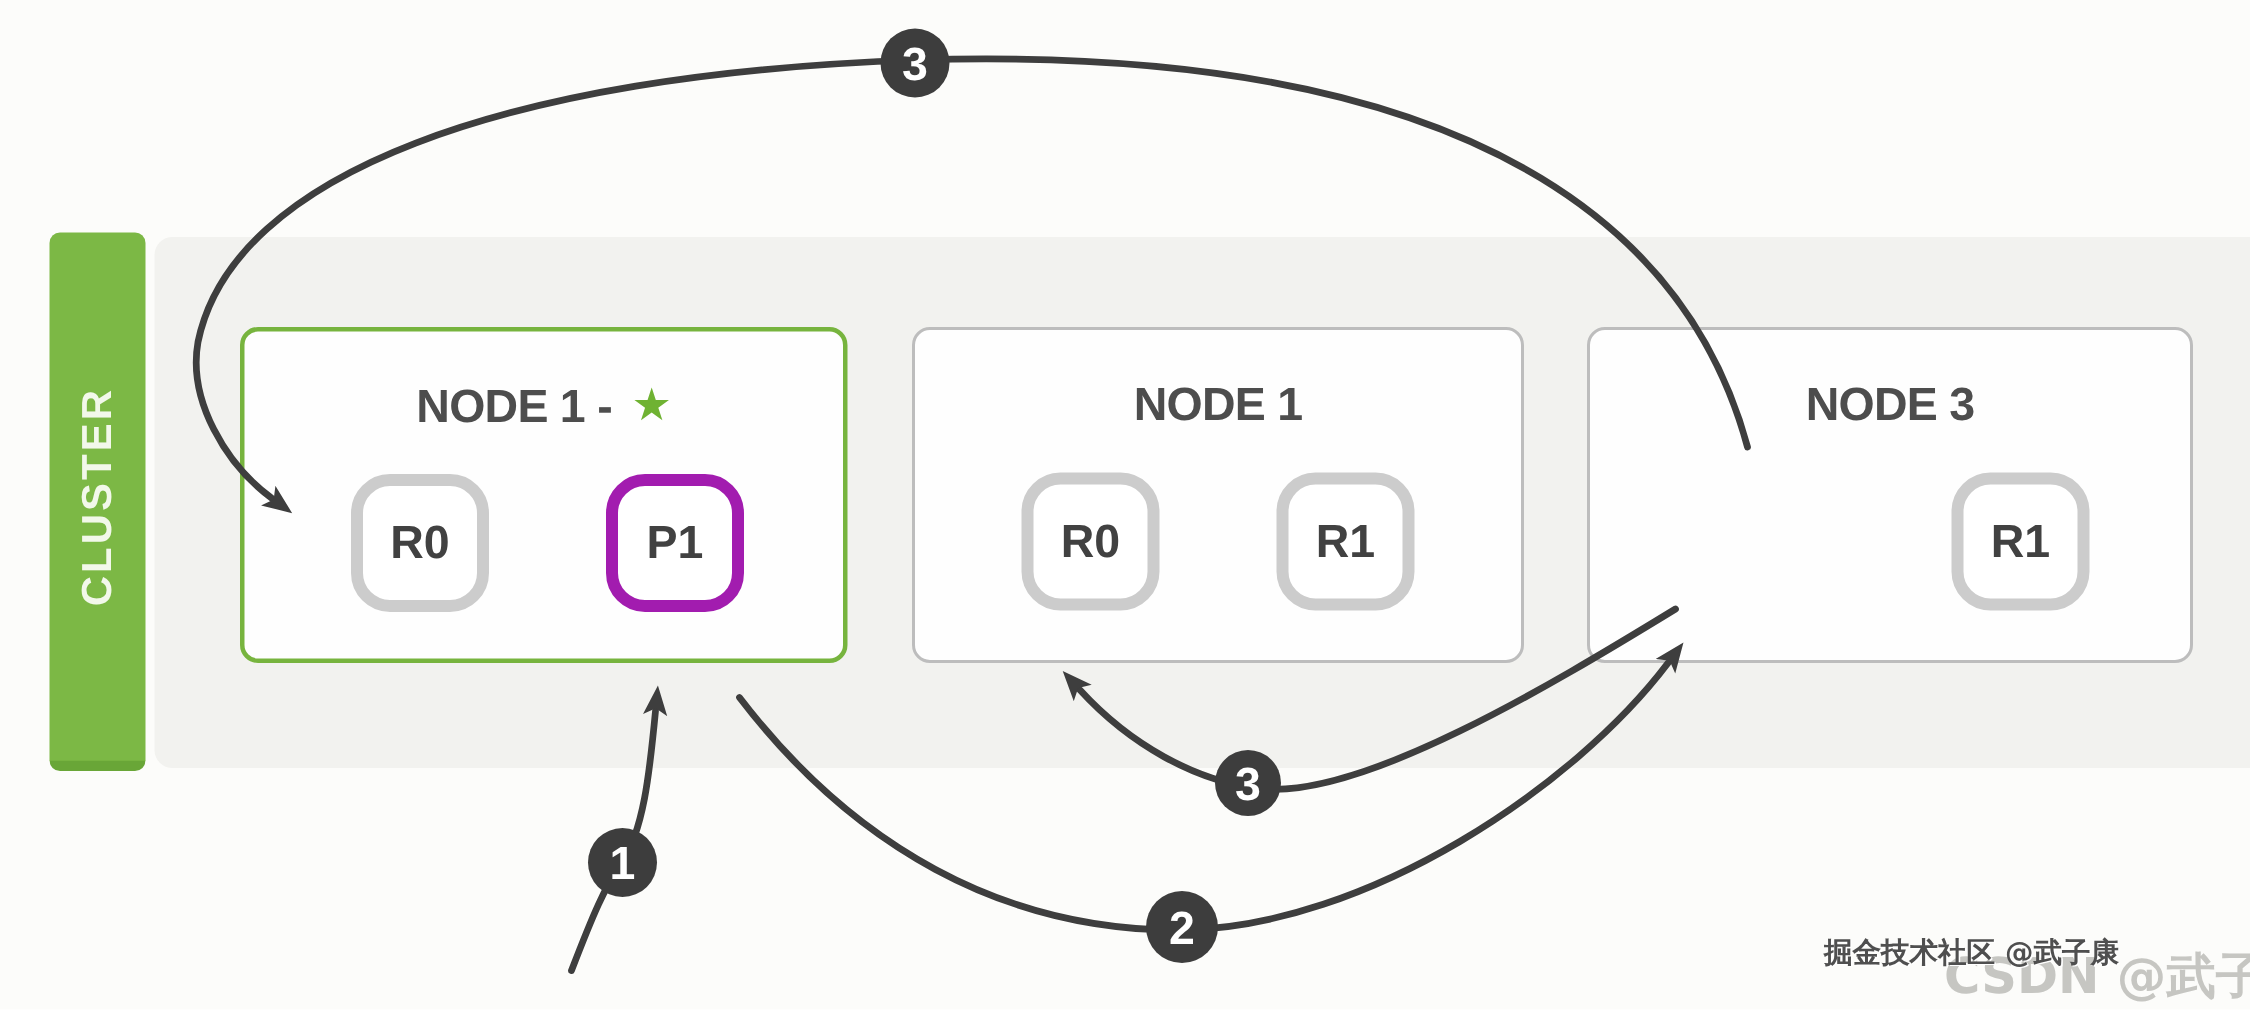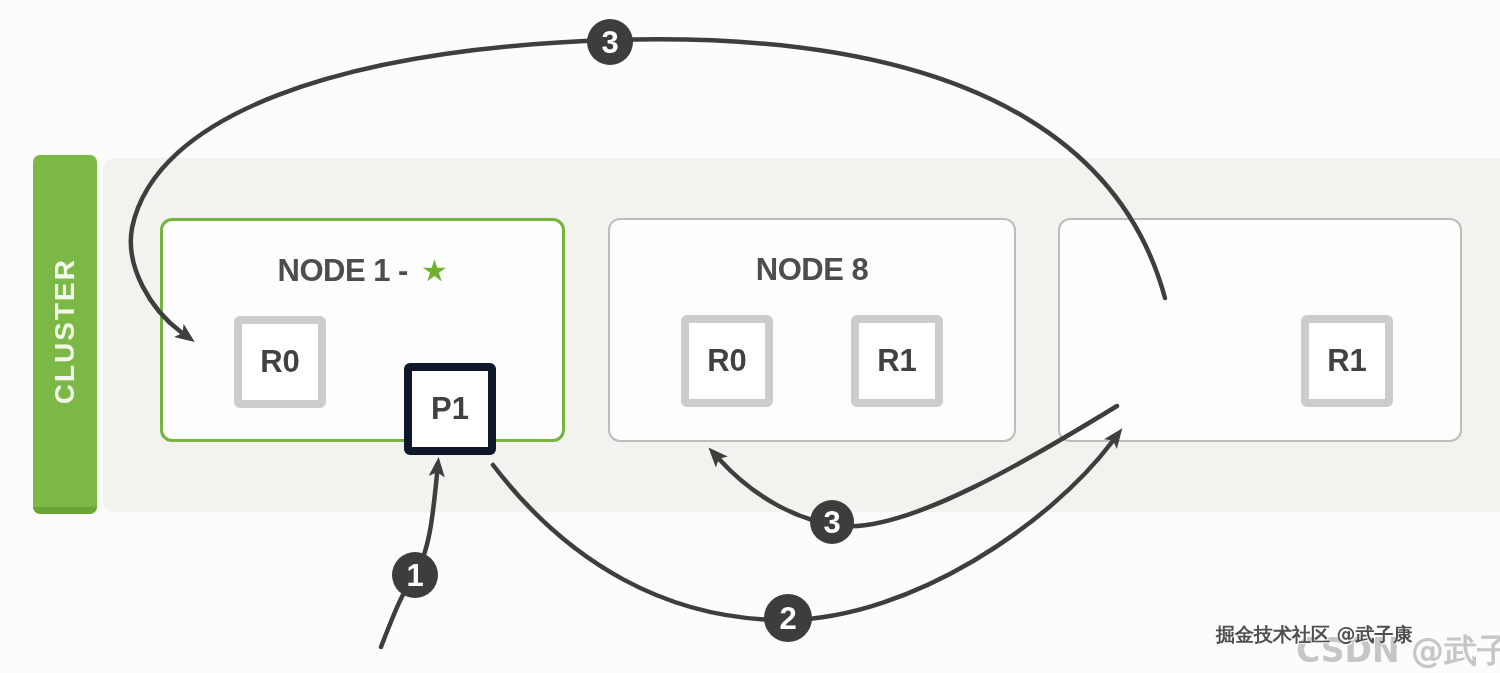--- a/index.html
+++ b/index.html
@@ -36,26 +36,26 @@
   .node-header{
     position:absolute;left:0;right:0;top:32px;
     display:flex;align-items:center;justify-content:center;gap:5px;
     color:#4d4d4d;font-weight:bold;font-size:31px;letter-spacing:-0.5px;
     white-space:pre;
   }
   .star{color:#6fb232;font-size:30px;line-height:1;}
   
   .shard{
     position:absolute;top:95px;width:92px;height:92px;box-sizing:border-box;
-    border-radius:6px;background:#fff;
+    border-radius:26px;background:#fff;
     display:flex;align-items:center;justify-content:center;
     color:#414141;font-weight:bold;font-size:31px;
   }
   .shard-gray{border:8px solid #cccccc;}
-  .shard-green{border:8px solid #0f172a;margin-top:47px;}
+  .shard-green{border:8px solid #a21caf;}
   .pos-a{left:71px;}
   .pos-b{left:241px;}
   
   svg.overlay{position:absolute;left:0;top:0;pointer-events:none;}
   .arrow{fill:none;stroke:#3e3e3e;stroke-width:4.5;stroke-linecap:round;}
   .badge-circle{fill:#3d3d3d;}
   .badge-num{
     fill:#ffffff;font-weight:bold;font-size:31px;
     font-family:"Liberation Sans","DejaVu Sans",sans-serif;
     text-anchor:middle;
@@ -92,31 +92,34 @@
     <div class="shard shard-gray pos-a">
       <span>R0</span>
     </div>
     <div class="shard shard-green pos-b">
       <span>P1</span>
     </div>
   </div>
 
   <div class="node node-gray node2">
     <div class="node-header">
-      <span>NODE 8</span>
+      <span>NODE 1</span>
     </div>
     <div class="shard shard-gray pos-a">
       <span>R0</span>
     </div>
     <div class="shard shard-gray pos-b">
       <span>R1</span>
     </div>
   </div>
 
   <div class="node node-gray node3">
+    <div class="node-header">
+      <span>NODE 3</span>
+    </div>
     <div class="shard shard-gray pos-b">
       <span>R1</span>
     </div>
   </div>
 
   <svg class="overlay" width="1500" height="673" viewBox="0 0 1500 673">
     <defs>
       <marker id="ah" markerWidth="5" markerHeight="4" refX="0.6" refY="1.8" orient="auto" markerUnits="strokeWidth">
         <path d="M0,0 L4.4,1.8 L0,3.6 L1.0,1.8 z" fill="#3e3e3e"></path>
       </marker>

